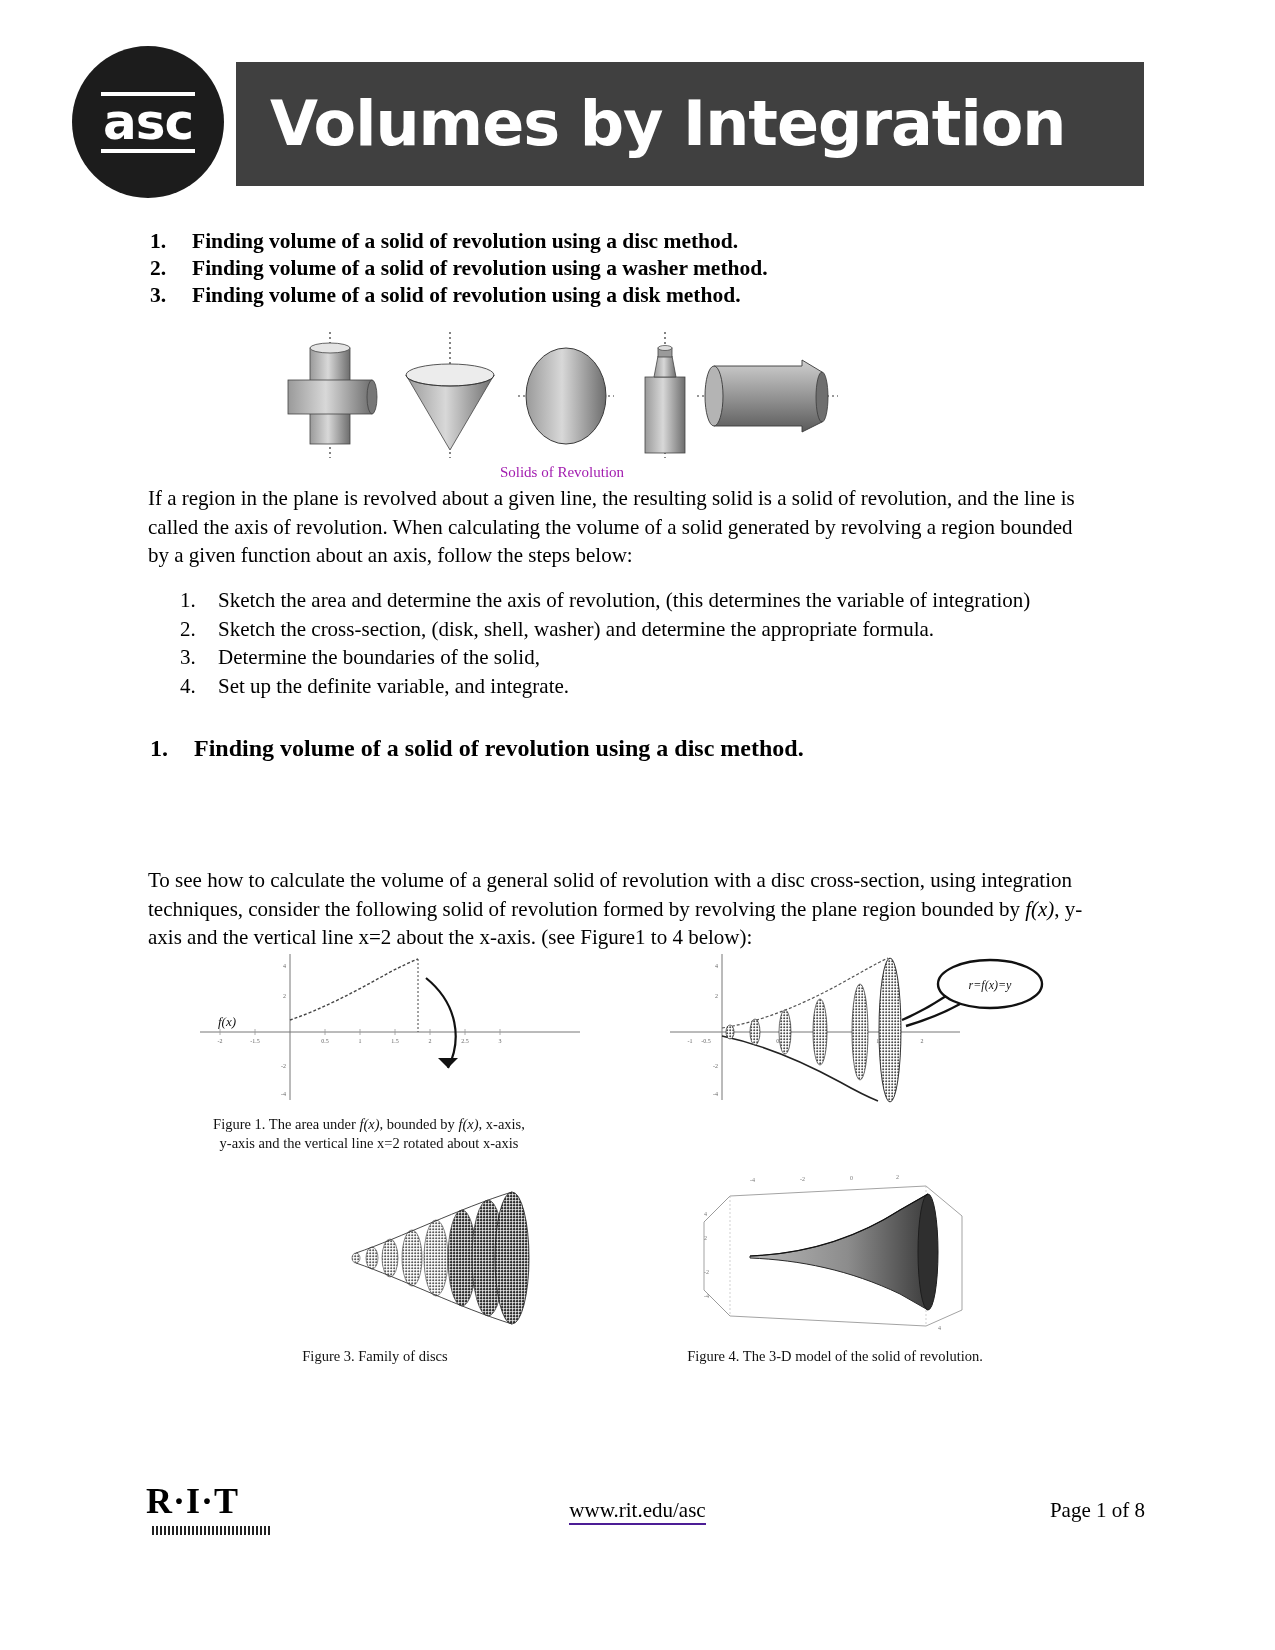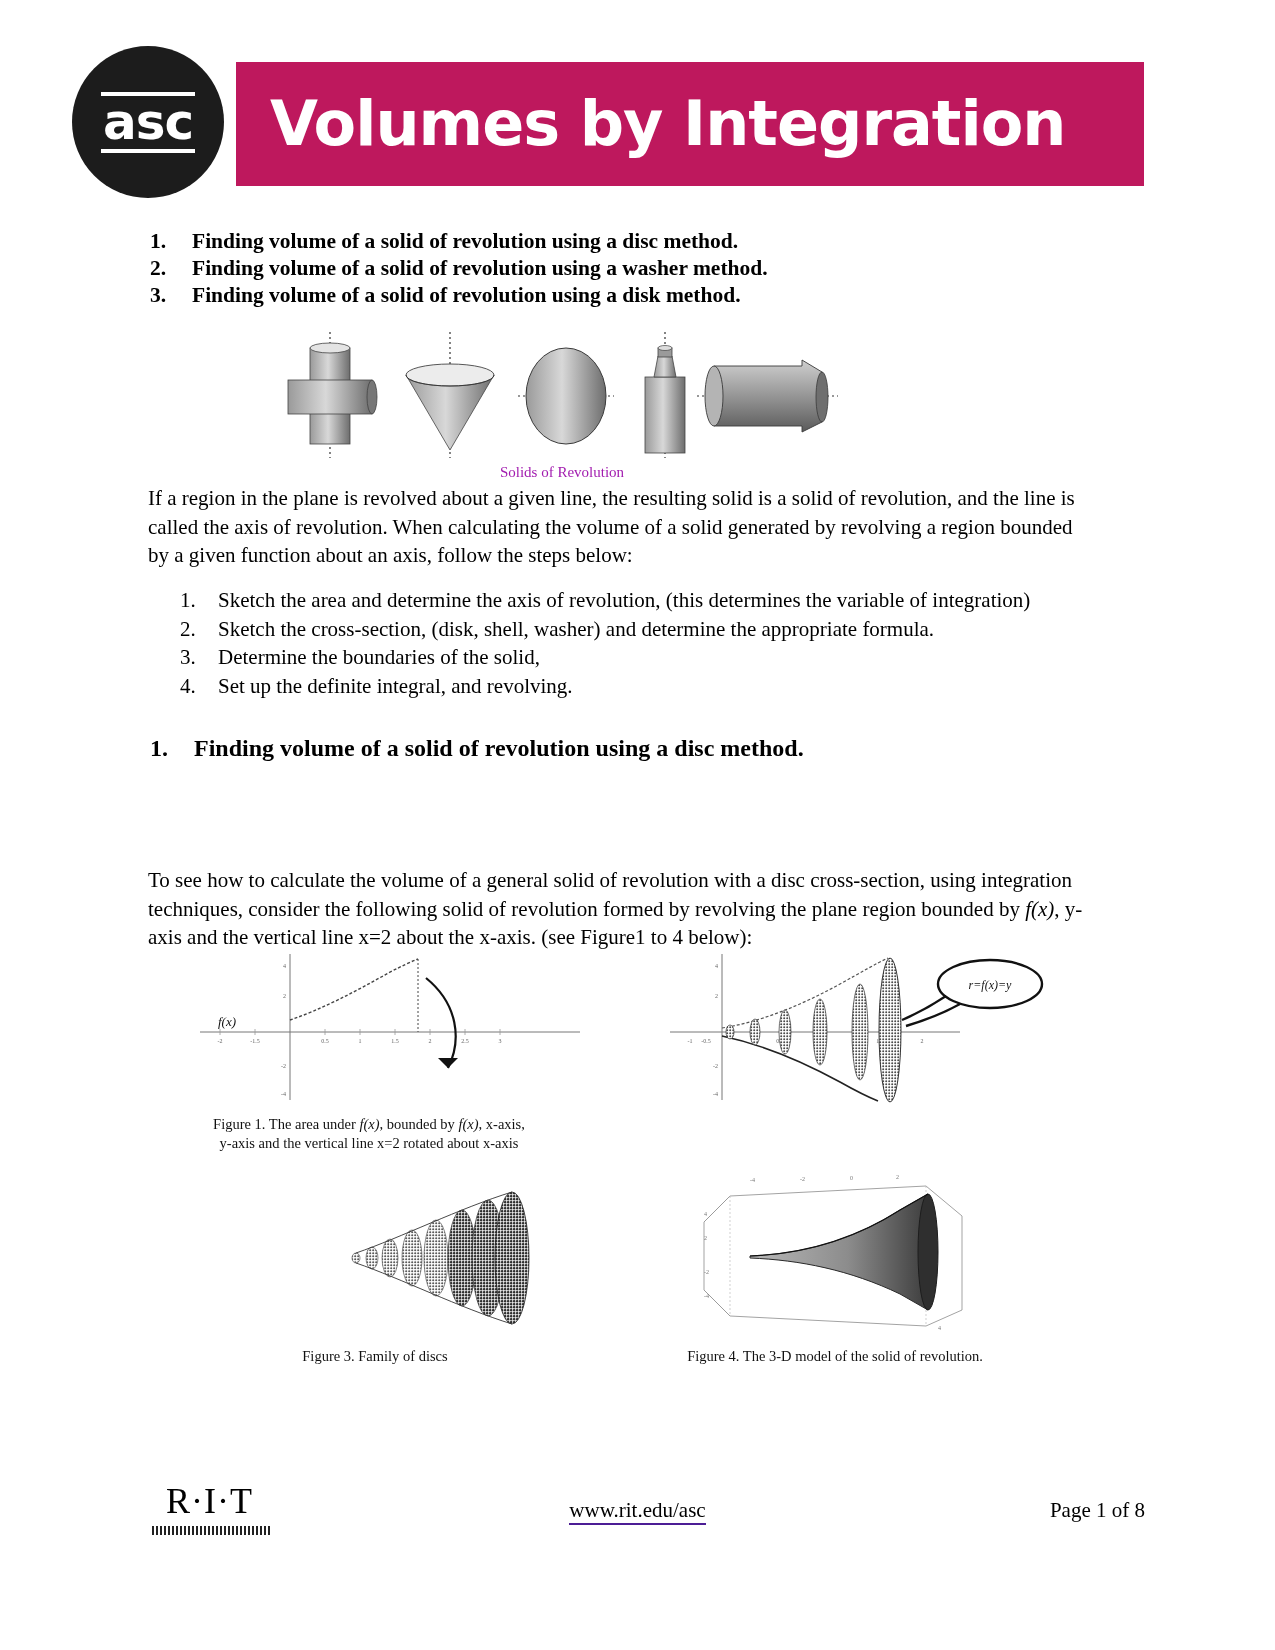--- a/index.html
+++ b/index.html
@@ -26,21 +26,21 @@
   }
   .logo-text {
     color:#fff; font-family:"DejaVu Sans", sans-serif;
     font-weight:bold; font-size:50px; letter-spacing:-1px;
     line-height:1;
     border-top:4px solid #fff; border-bottom:4px solid #fff;
     padding:1px 2px 2px 2px;
   }
   .title-bar {
     position:absolute; left:164px; top:16px; width:908px; height:124px;
-    background:#be185d;
+    background:#404040;
     display:flex; align-items:center; padding-left:34px;
   }
   .title-bar .title {
     color:#ffffff;
     font-family:"DejaVu Sans", sans-serif;
     font-weight:bold;
     font-size:62px;
     letter-spacing:-1px;
     line-height:1;
     white-space:nowrap;
@@ -104,23 +104,23 @@
   #fig2 { left:660px; top:948px; width:400px; height:160px; }
   #fig2cap { left:620px; top:1115px; width:430px; }
   #fig3 { left:330px; top:1180px; width:250px; height:160px; }
   #fig3cap { left:160px; top:1347px; width:430px; }
   #fig4 { left:690px; top:1170px; width:300px; height:170px; }
   #fig4cap { left:620px; top:1347px; width:430px; }
 
   
   .footer { position:absolute; left:0; top:1470px; width:1275px; height:120px; }
   .rit-logo {
-    position:absolute; left:166px; top:10px;
+    position:absolute; left:146px; top:10px;
     font-family:"Liberation Serif", serif;
-    font-weight:normal; font-size:36px; letter-spacing:1px;
+    font-weight:bold; font-size:36px; letter-spacing:1px;
   }
   .rit-bar {
     position:absolute; left:152px; top:56px; width:118px; height:9px;
     background:repeating-linear-gradient(90deg,#222 0 2px,#fff 2px 4px);
   }
   .footer-url {
     position:absolute; left:0; top:28px; width:1275px;
     text-align:center; font-size:21px;
   }
   .footer-url span { border-bottom:2px solid #4c1d95; padding-bottom:1px; }
@@ -231,21 +231,21 @@
     <div class="row">
       <span class="num">2.</span>
       <span class="txt">Sketch the cross-section, (disk, shell, washer)  and determine the appropriate formula.</span>
     </div>
     <div class="row">
       <span class="num">3.</span>
       <span class="txt">Determine the boundaries of the solid,</span>
     </div>
     <div class="row">
       <span class="num">4.</span>
-      <span class="txt">Set up the definite integral, and revolving.</span>
+      <span class="txt">Set up the definite variable, and integrate.</span>
     </div>
   </div>
 
   <div class="section-heading">
     <span class="num">1.</span>
     <span>Finding volume of a solid of revolution using a disc method.</span>
   </div>
 
 
   <div class="para" id="para3"><span>To see how to calculate the volume of a general solid of revolution with a disc cross-section, using integration techniques, consider the following solid of revolution formed by revolving the plane region bounded by </span><span class="it">f(x)</span><span>, y-axis and the vertical line x=2 about the x-axis. (see Figure1 to 4 below):</span></div>

